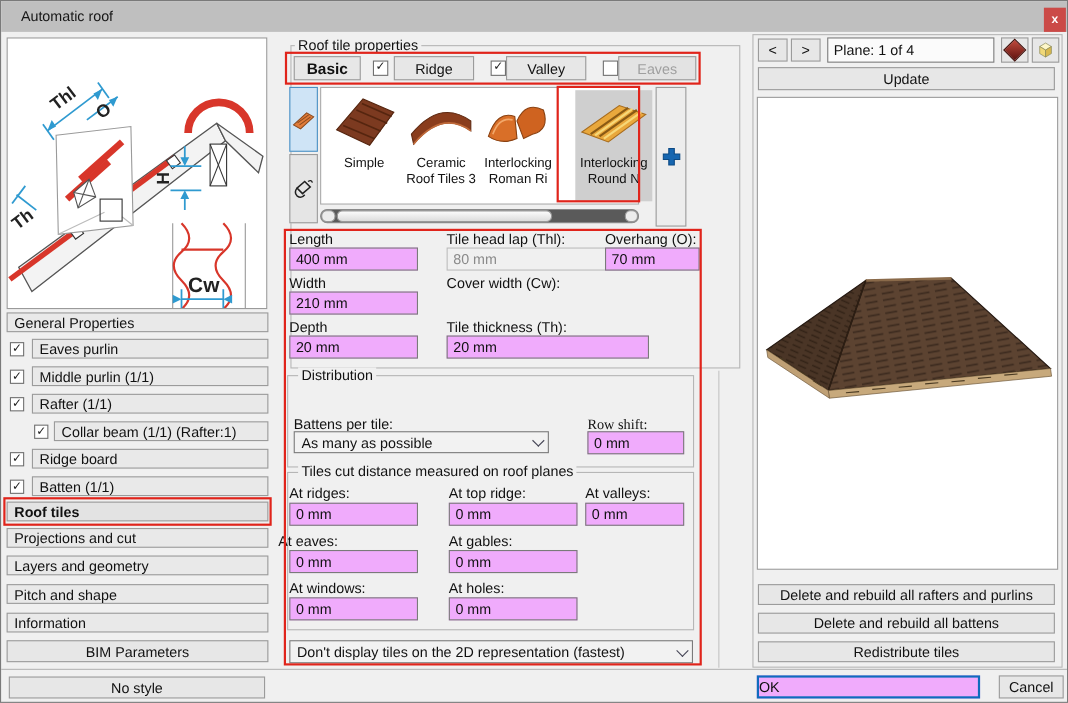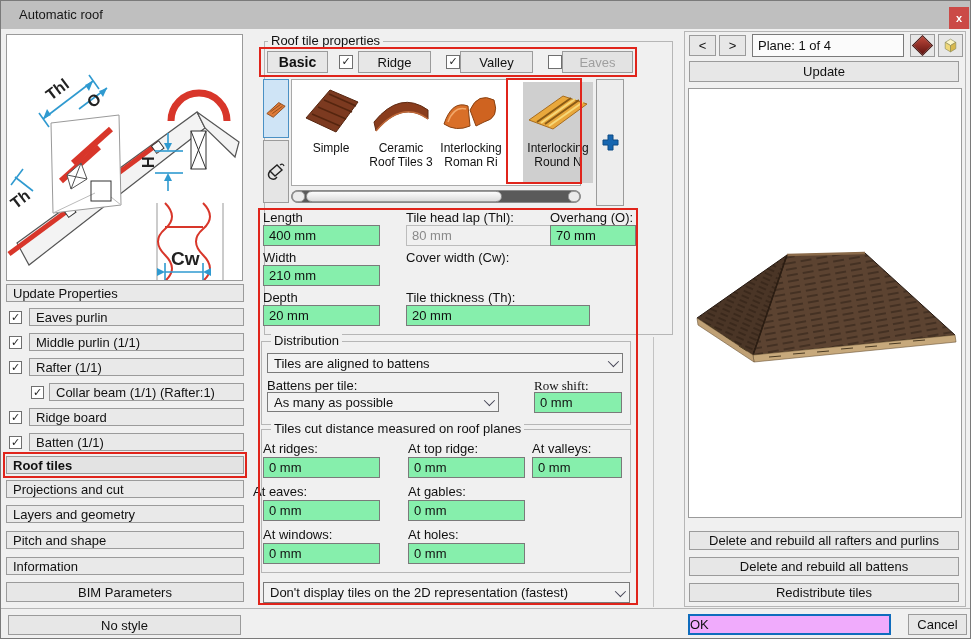--- a/index.html
+++ b/index.html
@@ -13,21 +13,21 @@
          font-size:11px;font-weight:bold;display:flex;align-items:center;justify-content:center;cursor:default;}
   .panel{background:#fff;border:1px solid #9a9a9a;}
   .litem{background:#e9e9e9;border:1px solid #9b9b9b;padding:0 6px;display:flex;align-items:center;height:18px;}
   .btn{background:#e7e7e7;border:1px solid #9b9b9b;display:flex;align-items:center;justify-content:center;height:20px;}
   .cb{width:13px;height:13px;background:#fff;border:1px solid #6f6f6f;font-size:11px;line-height:11px;
       text-align:center;color:#222;}
   .cb.checked::after{content:"✓";}
   .group{border:1px solid #b6b6b6;}
   .gtag{background:#f0f0f0;padding:0 3px;line-height:13px;white-space:nowrap;}
   .lbl{white-space:nowrap;line-height:13px;}
-  .tin{border:1px solid #7a7a7a;background:#86efac;font:13px "Liberation Sans",sans-serif;
+  .tin{border:1px solid #7a7a7a;background:#f0abfc;font:13px "Liberation Sans",sans-serif;
        padding:0 5px;height:21px;color:#111;}
   .tin.dis{background:#f0f0f0;color:#8a8a8a;border-color:#bcbcbc;}
   .dd{background:#f2f2f2;border:1px solid #7a7a7a;display:flex;align-items:center;padding:0 6px;height:20px;}
   .dd .txt{white-space:nowrap;overflow:hidden;}
   .dd::after{content:"";width:7px;height:7px;border-right:1.5px solid #445;border-bottom:1.5px solid #445;
              transform:rotate(45deg) translateY(-2px);margin-left:auto;flex:none;}
   .ann{border:2px solid #e0241b;pointer-events:none;z-index:6;}
   .gal{background:#fff;border:1px solid #a9a9a9;}
   .gitem{position:absolute;top:2px;width:70px;height:101px;text-align:center;}
   .gitem.sel{background:#cfcfcf;margin-left:16px;}
@@ -129,21 +129,21 @@
           <line x1="196" y1="228" x2="196" y2="246"></line>
         <line x1="158" y1="237" x2="196" y2="237"></line>
       </g>
       <polygon points="158,237 150,233 150,241" fill="#2f9ad0"></polygon>
       <polygon points="196,237 204,233 204,241" fill="#2f9ad0"></polygon>
       <text x="164" y="230" font-size="19" font-weight="bold" fill="#222">Cw</text>
     </svg>
   </div>
 
   <div class="abs litem" style="left:5px;top:283px;width:238px;">
-      <span class="lbl">Update Properties</span>
+      <span class="lbl">General Properties</span>
     </div>
 
   <div class="abs cb checked" style="left:8px;top:310px;"></div>
   <div class="abs litem" style="left:28px;top:307px;width:215px;">
       <span class="lbl">Eaves purlin</span>
     </div>
 
   <div class="abs cb checked" style="left:8px;top:335px;"></div>
   <div class="abs litem" style="left:28px;top:332px;width:215px;">
       <span class="lbl">Middle purlin (1/1)</span>
@@ -293,23 +293,20 @@
   <input class="abs tin" style="left: 262px; top: 264px; width: 117px;" value="210 mm">
   <div class="abs lbl" style="left:405px;top:250px;">Cover width (Cw):</div>
 
   <div class="abs lbl" style="left:262px;top:290px;">Depth</div>
   <input class="abs tin" style="left: 262px; top: 304px; width: 117px;" value="20 mm">
   <div class="abs lbl" style="left:405px;top:290px;">Tile thickness (Th):</div>
   <input class="abs tin" style="left: 405px; top: 304px; width: 184px;" value="20 mm">
 
   <div class="abs group" style="left:260px;top:340px;width:370px;height:84px;"></div>
   <div class="abs gtag" style="left:270px;top:333px;">Distribution</div>
-  <div class="abs dd" style="left:266px;top:352px;width:356px;">
-      <span class="txt">Tiles are aligned to battens</span>
-    </div>
   <div class="abs lbl" style="left:266px;top:378px;">Battens per tile:</div>
   <div class="abs dd" style="left:266px;top:391px;width:232px;">
       <span class="txt">As many as possible</span>
     </div>
   <div class="abs lbl" style="left:533px;top:378px;font-family:Liberation Serif, serif;">Row shift:</div>
   <input class="abs tin" style="left: 533px; top: 391px; width: 88px;" value="0 mm">
 
   <div class="abs group" style="left:260px;top:428px;width:370px;height:144px;"></div>
   <div class="abs gtag" style="left:270px;top:421px;">Tiles cut distance measured on roof planes</div>
 

